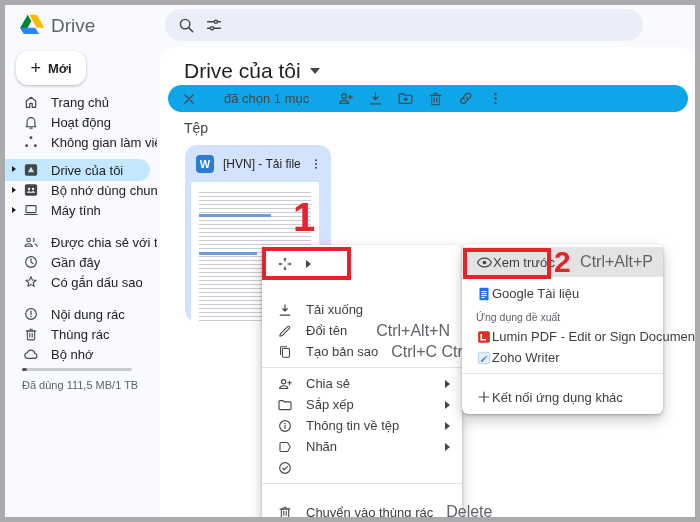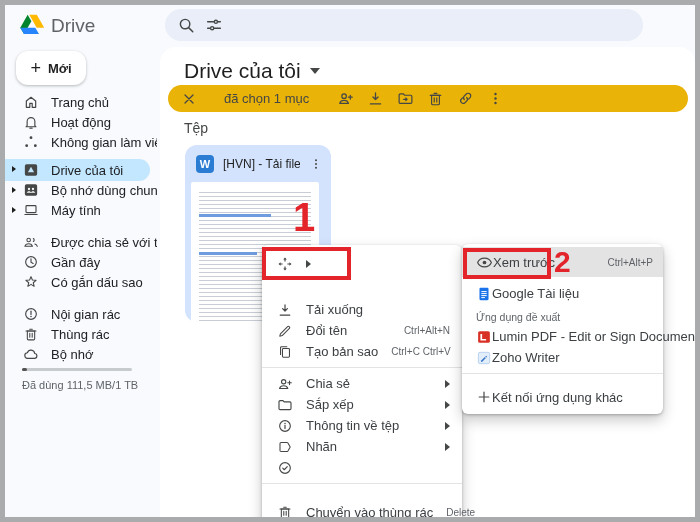--- a/index.html
+++ b/index.html
@@ -35,21 +35,21 @@
   .exp{position:absolute;left:7px;top:7px;width:0;height:0;border-top:3.5px solid transparent;
        border-bottom:3.5px solid transparent;border-left:4.5px solid #1f1f1f}
   .storage-bar{position:absolute;left:17px;top:363px;width:110px;height:3px;border-radius:2px;background:#c8cbce}
   .storage-fill{height:3px;border-radius:2px;background:#525252}
   .storage-text{position:absolute;left:17px;top:374px;font-size:11px;color:var(--gray)}
 
   
   .main{position:absolute;left:155px;top:42px;width:535px;height:470px;background:#fff;border-radius:16px 16px 0 0}
   .ptitle{position:absolute;left:24px;top:12px;font-size:21px;color:var(--txt);display:flex;align-items:center;gap:9px}
   .caret{width:0;height:0;border-left:5px solid transparent;border-right:5px solid transparent;border-top:6px solid var(--icon)}
-  .toolbar{position:absolute;left:8px;top:38px;width:520px;height:27px;border-radius:14px;background:#eab308;
+  .toolbar{position:absolute;left:8px;top:38px;width:520px;height:27px;border-radius:14px;background:#0ea5e9;
            display:flex;align-items:center;padding:0 12px;gap:0}
   .tsel{font-size:13px;color:var(--icon);margin:0 28px 0 14px;white-space:nowrap}
   .tbtn{width:17px;height:17px;margin-right:13px;display:flex;align-items:center;justify-content:center}
   .seclabel{position:absolute;left:24px;top:73px;font-size:14px;color:var(--icon)}
 
   
   .card{position:absolute;left:25px;top:98px;width:146px;height:177px;background:#d3e3fd;border-radius:12px}
   .chead{display:flex;align-items:center;gap:9px;padding:10px 8px 8px 11px}
   .wicon{width:18px;height:18px;border-radius:4px;background:#2b7cd3;color:#fff;font-size:11px;font-weight:700;
          display:flex;align-items:center;justify-content:center;flex:0 0 18px}
@@ -62,21 +62,21 @@
 
   
   .ann1{position:absolute;left:288px;top:190px;z-index:12;font-size:40px;font-weight:800;color:var(--red)}
 
   
   .cmenu{position:absolute;left:257px;top:240px;width:200px;background:#fff;border-radius:6px;z-index:5;
          box-shadow:0 1px 3px rgba(0,0,0,.25),0 6px 14px rgba(0,0,0,.22);padding:4px 0 6px}
   .crow{height:21px;display:flex;align-items:center;padding:0 12px 0 15px;gap:13px;font-size:13px;color:#3c4043}
   .crow.first{height:30px}
   .crow .lbl{flex:1;white-space:nowrap}
-  .short{font-size:10px;color:var(--gray);white-space:nowrap}
+  .short{font-size:16px;color:var(--gray);white-space:nowrap}
   .chev{width:0;height:0;border-top:4px solid transparent;border-bottom:4px solid transparent;
         border-left:5px solid var(--icon)}
   .mdivider{height:1px;background:#e3e3e3;margin:5px 0}
   .crow.tall{margin-top:20px}
   .crow.last{height:24px;margin-top:16px}
   .redbox1{position:absolute;left:0;top:2px;width:89px;height:33px;border:4px solid var(--red);z-index:8}
 
   
   .smenu{position:absolute;left:457px;top:239px;width:201px;background:#fff;border-radius:6px;z-index:6;
          box-shadow:0 1px 3px rgba(0,0,0,.25),0 6px 14px rgba(0,0,0,.22);padding:3px 0 6px}
@@ -219,21 +219,21 @@
     </div>
     <div class="sec">
       <div class="srow">
         <span class="ic16" data-icon="spam">
             <svg viewBox="0 0 24 24" aria-hidden="true">
               <circle cx="12" cy="12" r="8" fill="none" stroke="currentColor" stroke-width="1.7"></circle>
               <path d="M12 7.8v4.8" stroke="currentColor" stroke-width="1.8" stroke-linecap="round"></path>
               <circle cx="12" cy="15.7" r="1.2"></circle>
             </svg>
           </span>
-        <span class="slabel">Nội gian rác</span>
+        <span class="slabel">Nội dung rác</span>
       </div>
       <div class="srow">
         <span class="ic16" data-icon="trash">
             <svg viewBox="0 0 24 24" aria-hidden="true">
               <path d="M6.5 7.5h11V19a1.8 1.8 0 0 1-1.8 1.8H8.3A1.8 1.8 0 0 1 6.5 19z" fill="none" stroke="currentColor" stroke-width="1.6"></path>
               <path d="M4.5 7.5h15M10 4.8h4M10.2 11v6m3.6-6v6" fill="none" stroke="currentColor" stroke-width="1.6" stroke-linecap="round"></path>
             </svg>
           </span>
         <span class="slabel">Thùng rác</span>
       </div>

